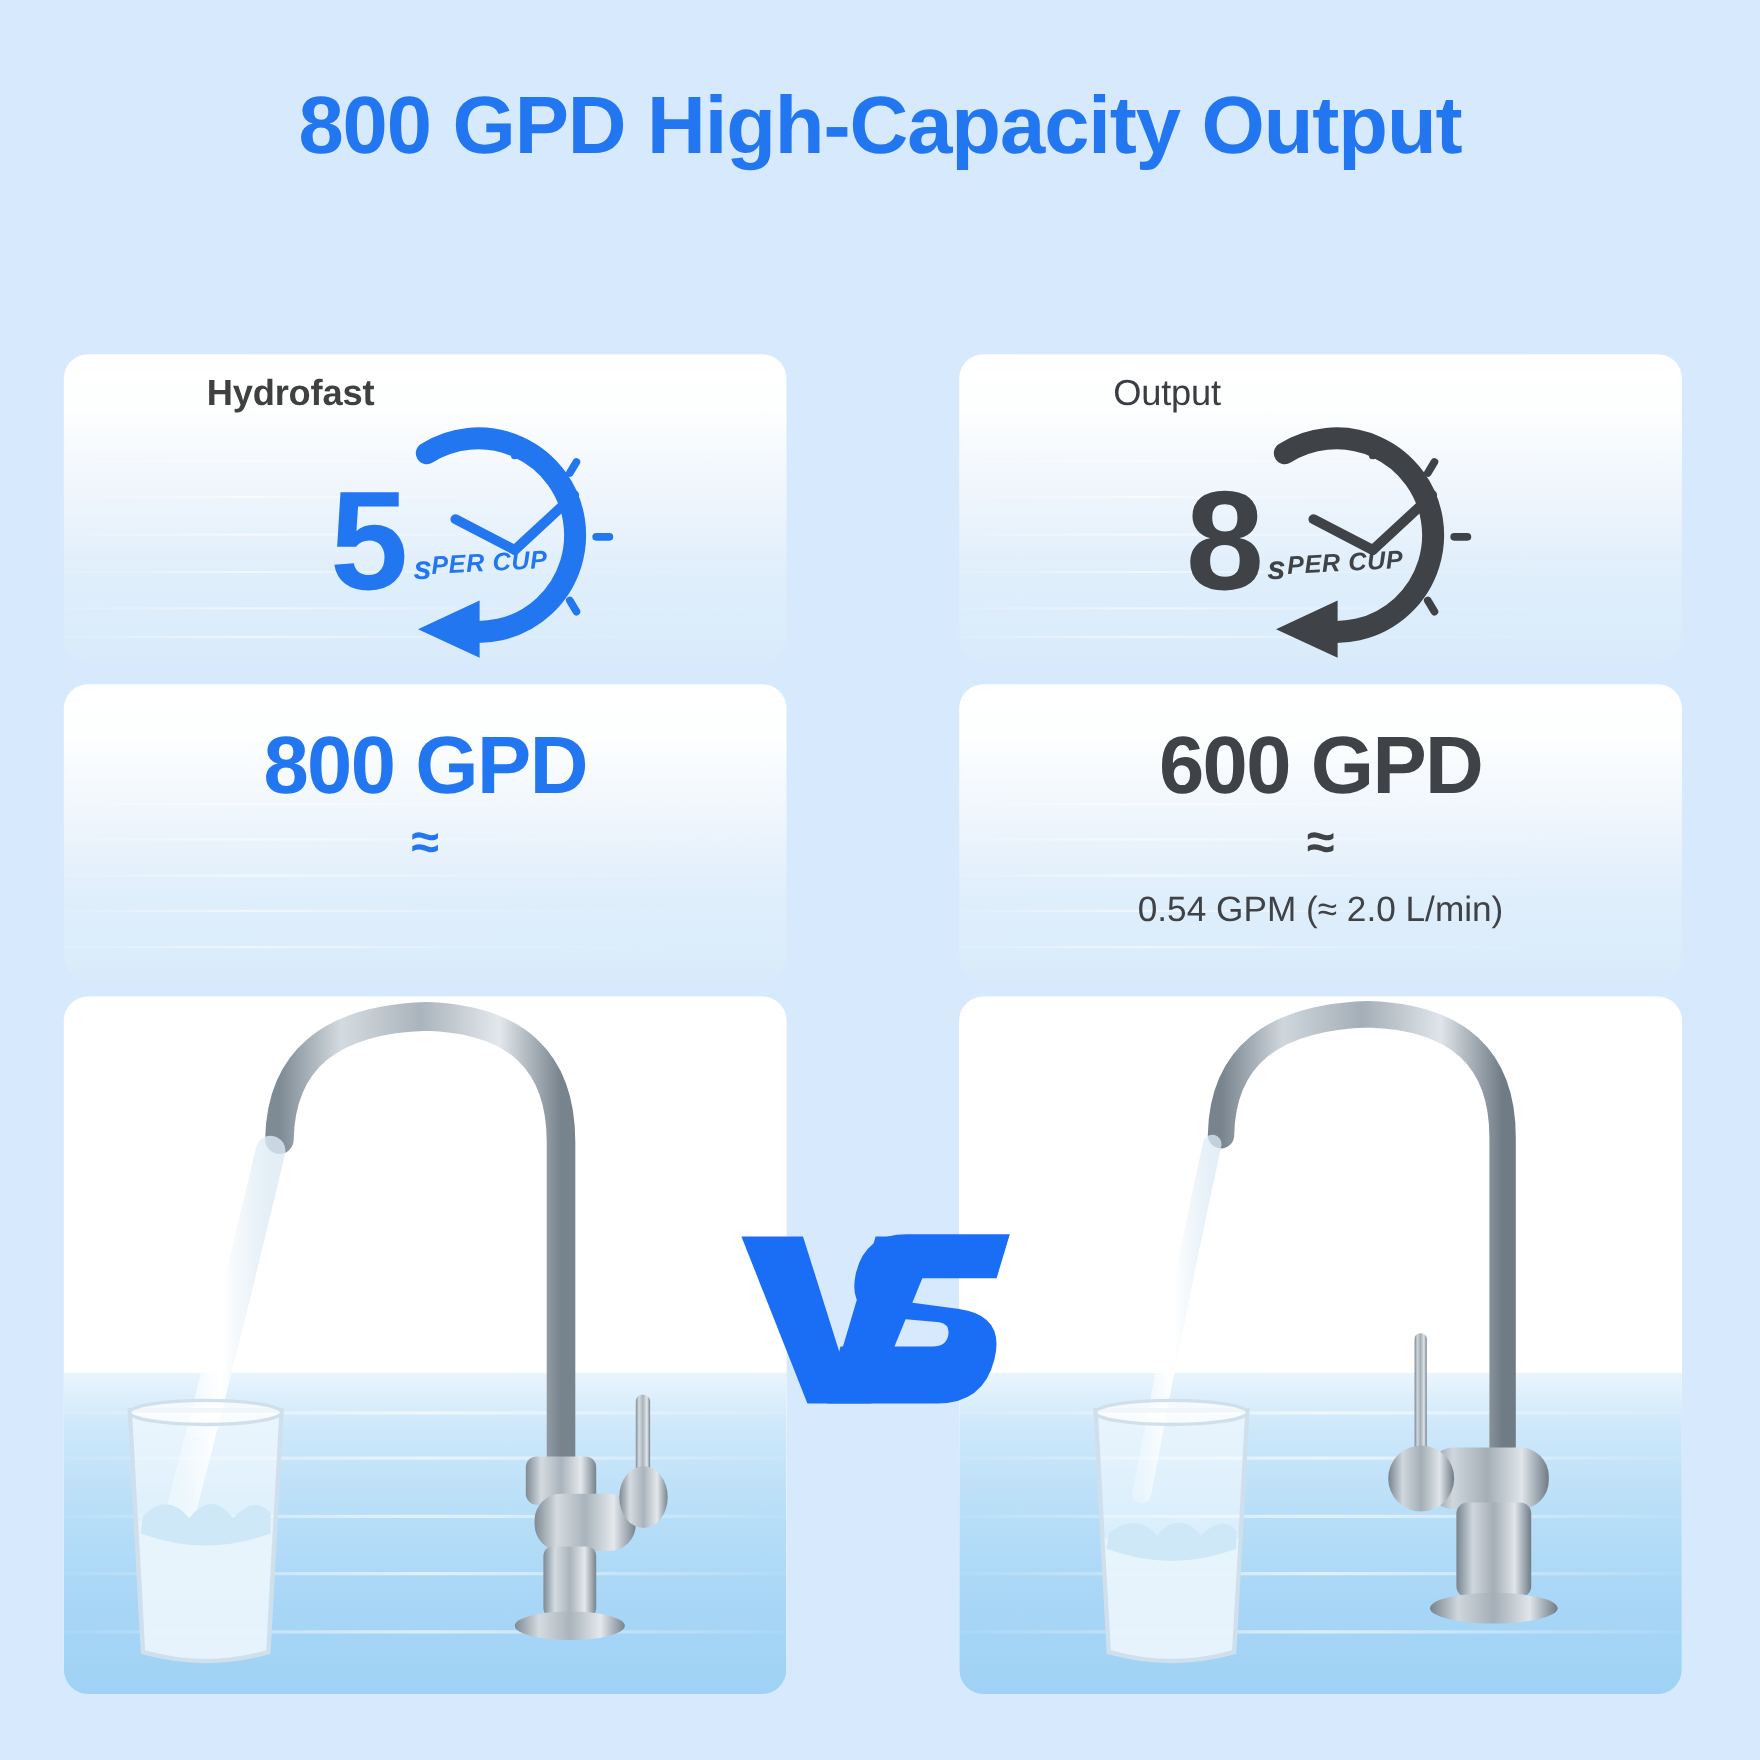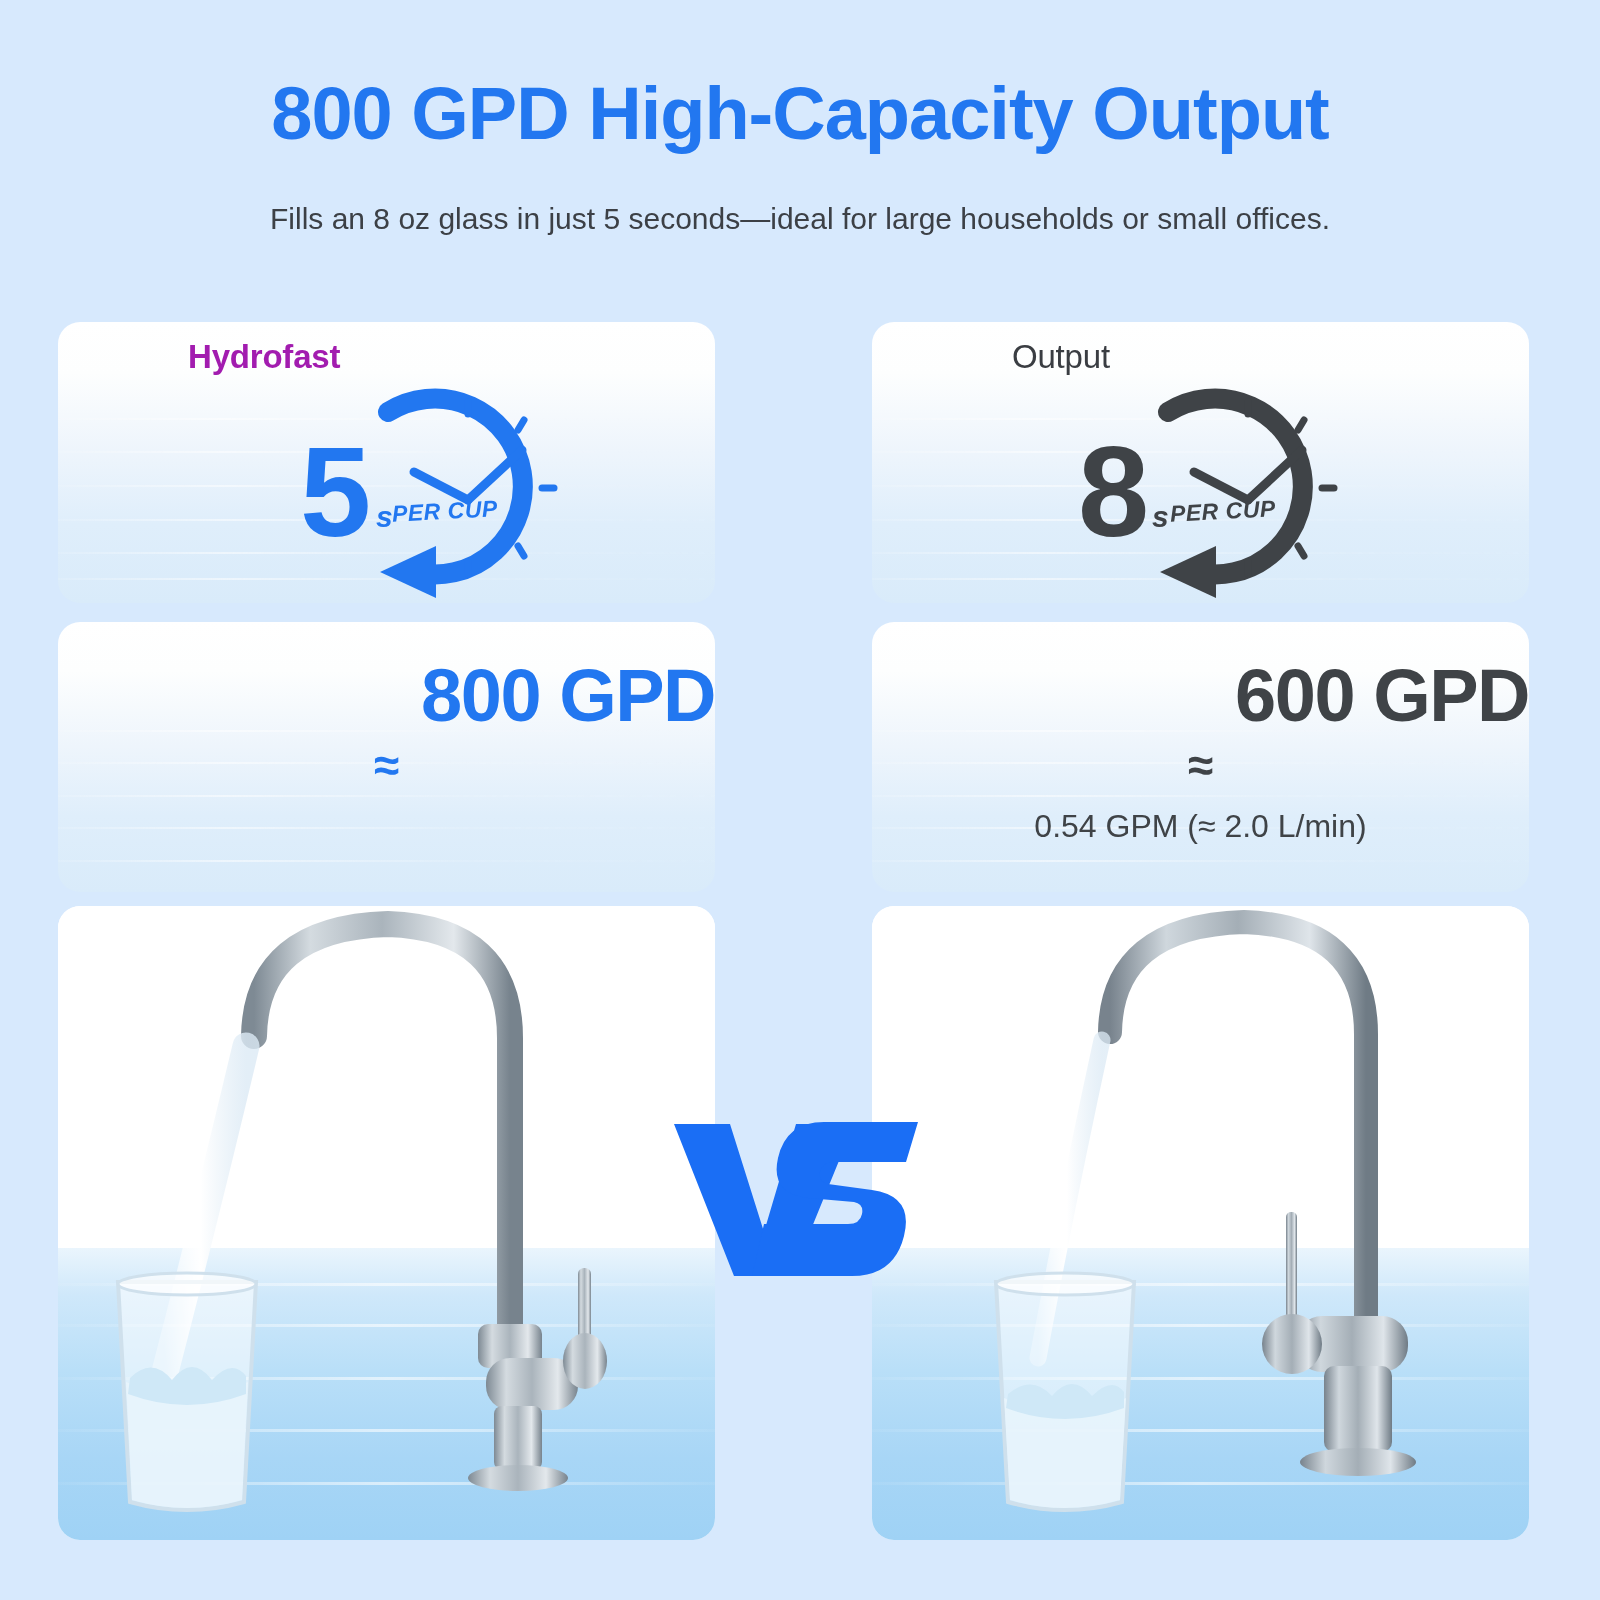--- a/index.html
+++ b/index.html
@@ -43,21 +43,21 @@
   .streaks { position: absolute; inset: 0; opacity: .55; }
   .streaks i {
     position: absolute; left: -6%; width: 112%; height: 2px; border-radius: 2px;
     background: linear-gradient(90deg,rgba(255,255,255,0) 0%,rgba(255,255,255,.95) 28%,rgba(255,255,255,.2) 60%,rgba(255,255,255,0) 100%);
   }
 
   
   .brand {
     position: absolute; font-size: 33px; font-weight: bold; letter-spacing: -.2px;
   }
-  .brand.blue { color: #a21caf; top: 338px; left: 188px; }
+  .brand.blue { color: #404040; top: 338px; left: 188px; }
   .brand.gray { color: #3a3d42; top: 338px; left: 1012px; font-weight: 500; }
 
   
   .clockwrap { position: absolute; width: 300px; height: 235px; }
   .clockwrap.l { top: 376px; left: 318px; }
   .clockwrap.r { top: 376px; left: 1098px; }
   .clockwrap svg { width: 100%; height: 100%; display: block; }
 
   .bignum {
     position: absolute; font-size: 128px; font-weight: bold; line-height: 1;
@@ -72,21 +72,21 @@
   .unit-s.r { top: 500px; left: 1152px; color: #3f4347; }
   .percup {
     position: absolute; font-size: 23px; font-weight: bold; font-style: italic;
     letter-spacing: .5px; transform: rotate(-3deg);
   }
   .percup.l { top: 498px; left: 392px; color: #2277f0; }
   .percup.r { top: 498px; left: 1170px; color: #3f4347; }
 
   
   .gpd {
-    position: absolute; width: 657px; text-align: right;
+    position: absolute; width: 657px; text-align: center;
     font-size: 74px; font-weight: bold; letter-spacing: -1.5px;
   }
   .gpd.l { top: 653px; left: 58px;  color: #2277f0; }
   .gpd.r { top: 653px; left: 872px; color: #3f4347; }
 
   .approx {
     position: absolute; width: 657px; text-align: center;
     font-size: 46px; font-weight: bold; line-height: 1;
   }
   .approx.l { top: 742px; left: 58px;  color: #2277f0; }
@@ -119,21 +119,20 @@
     position: absolute; top: 1100px; left: 668px; width: 264px; height: 180px;
   }
   .vs svg { width: 100%; height: 100%; display: block; }
 </style>
 </head>
 <body>
 
 <div class="page">
 
   <div class="headline">800 GPD High-Capacity Output</div>
-  <div class="subhead">Fills an 8 oz glass in just 5 seconds—ideal for large households or small offices.</div>
 
   <div class="card col-l row-1">
     <div class="streaks">
       <i style="top:34%"></i>
         <i style="top:46%"></i>
         <i style="top:58%"></i>
       <i style="top:70%"></i>
         <i style="top:82%"></i>
         <i style="top:91%"></i>
     </div>

